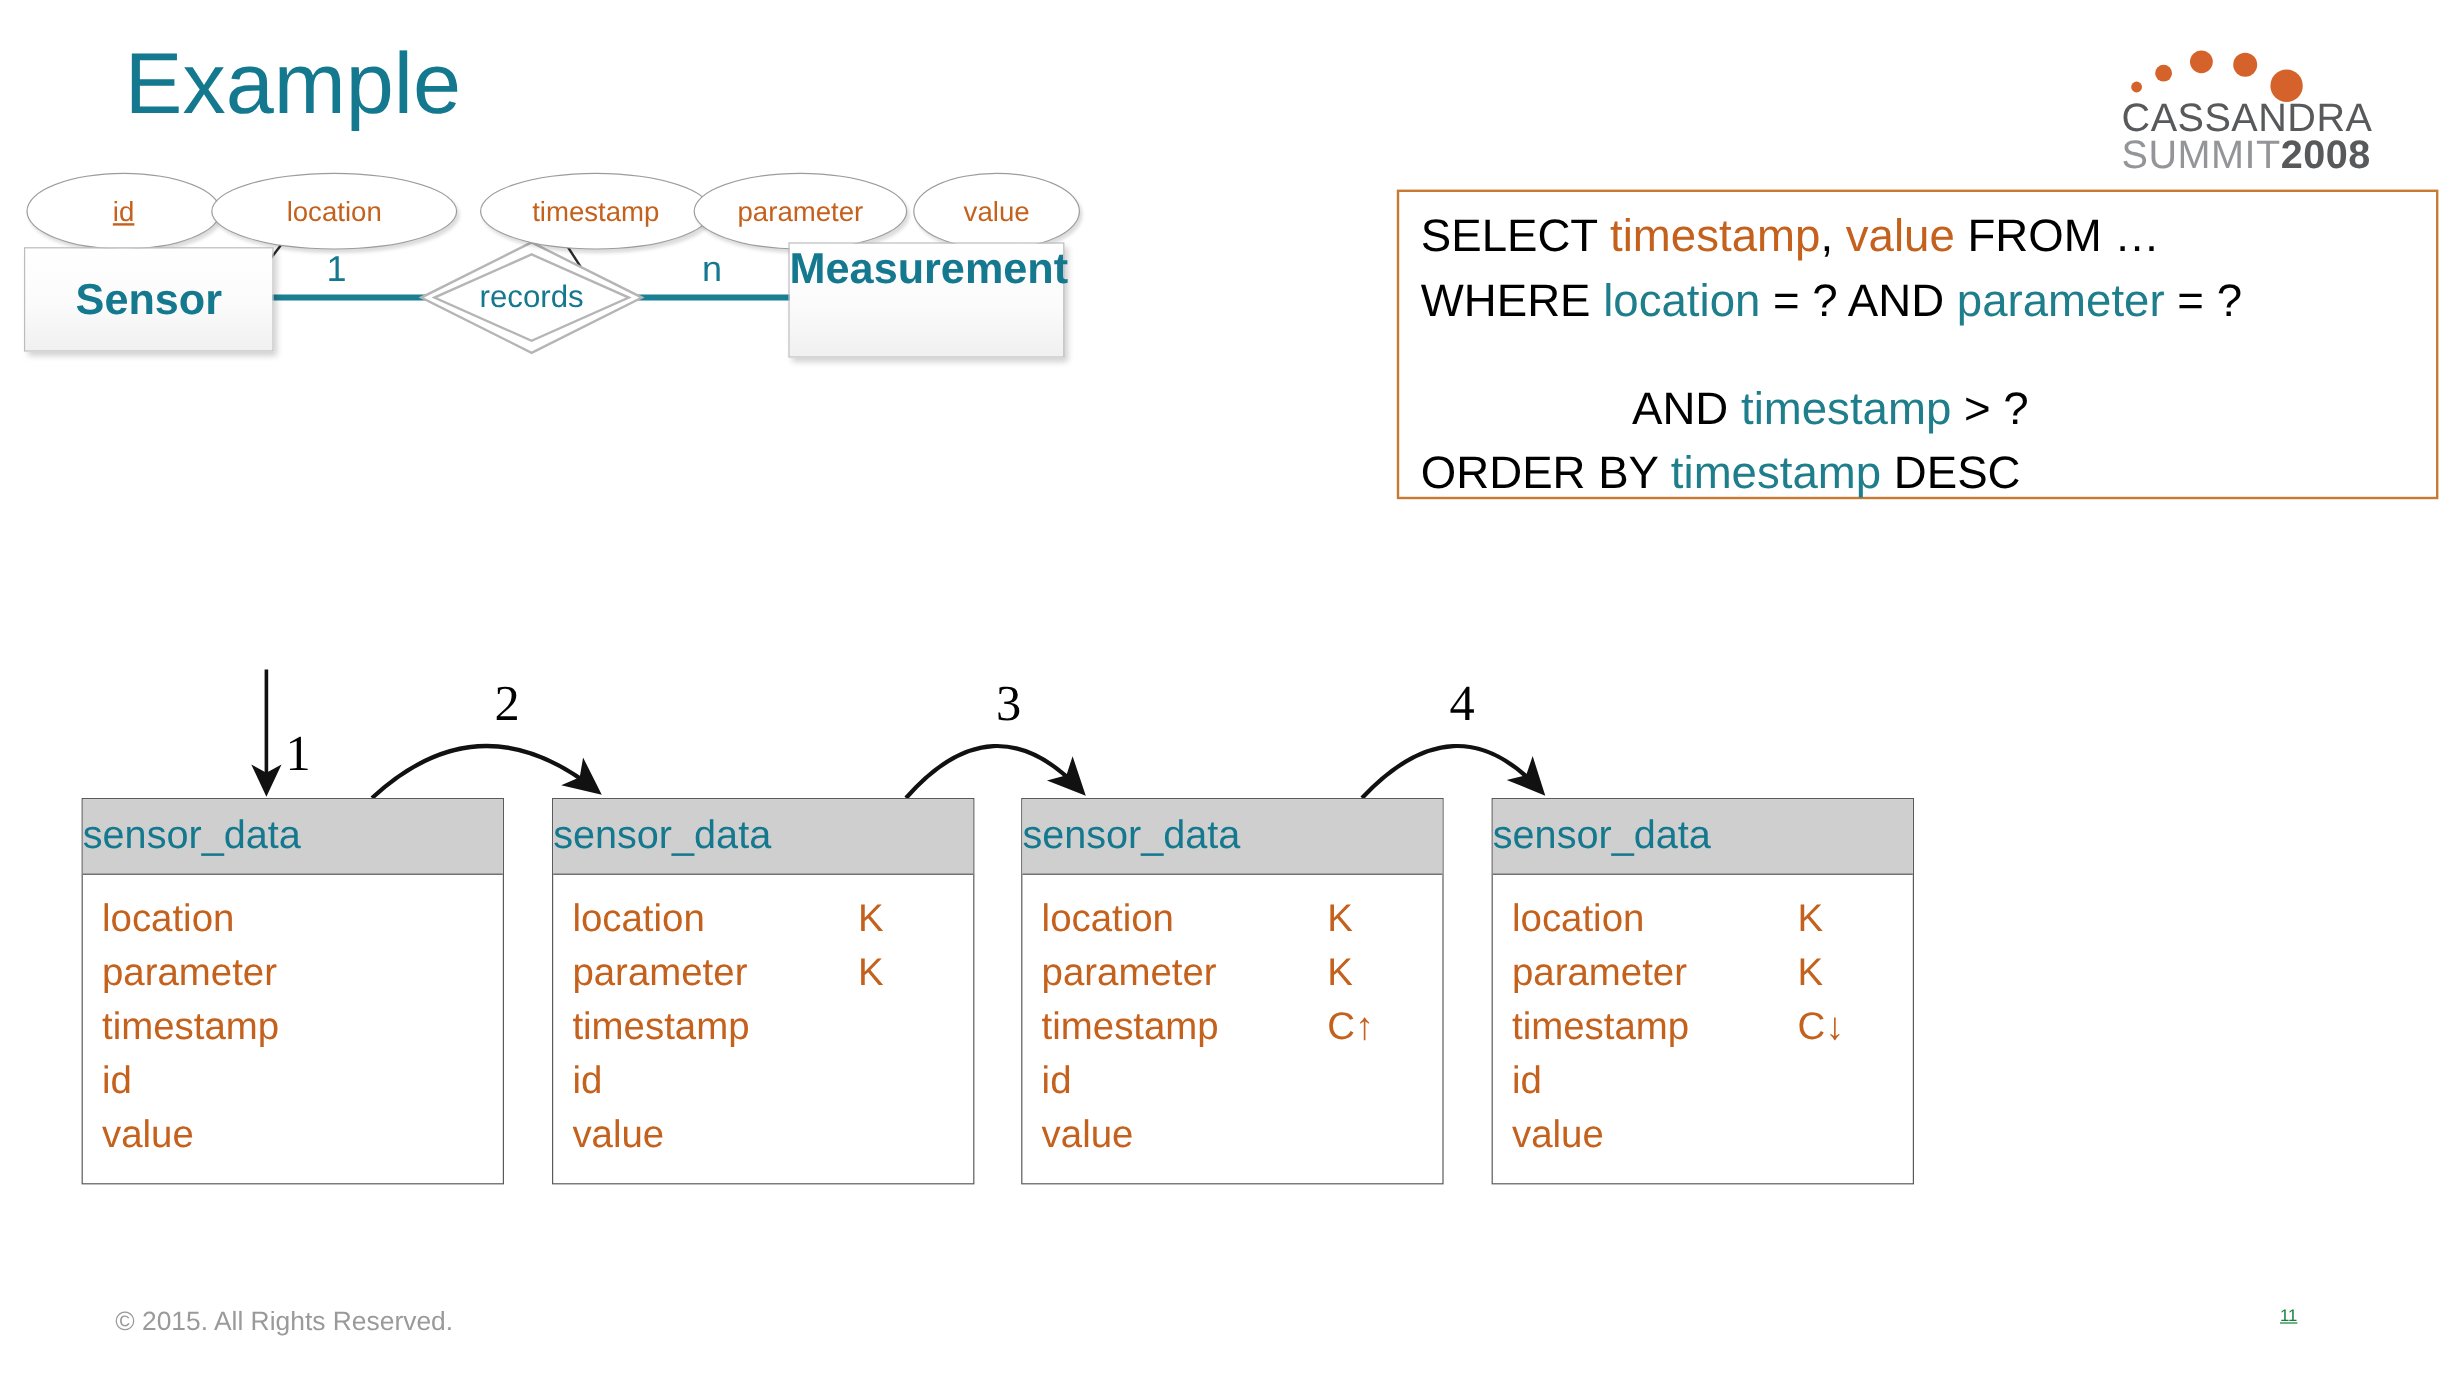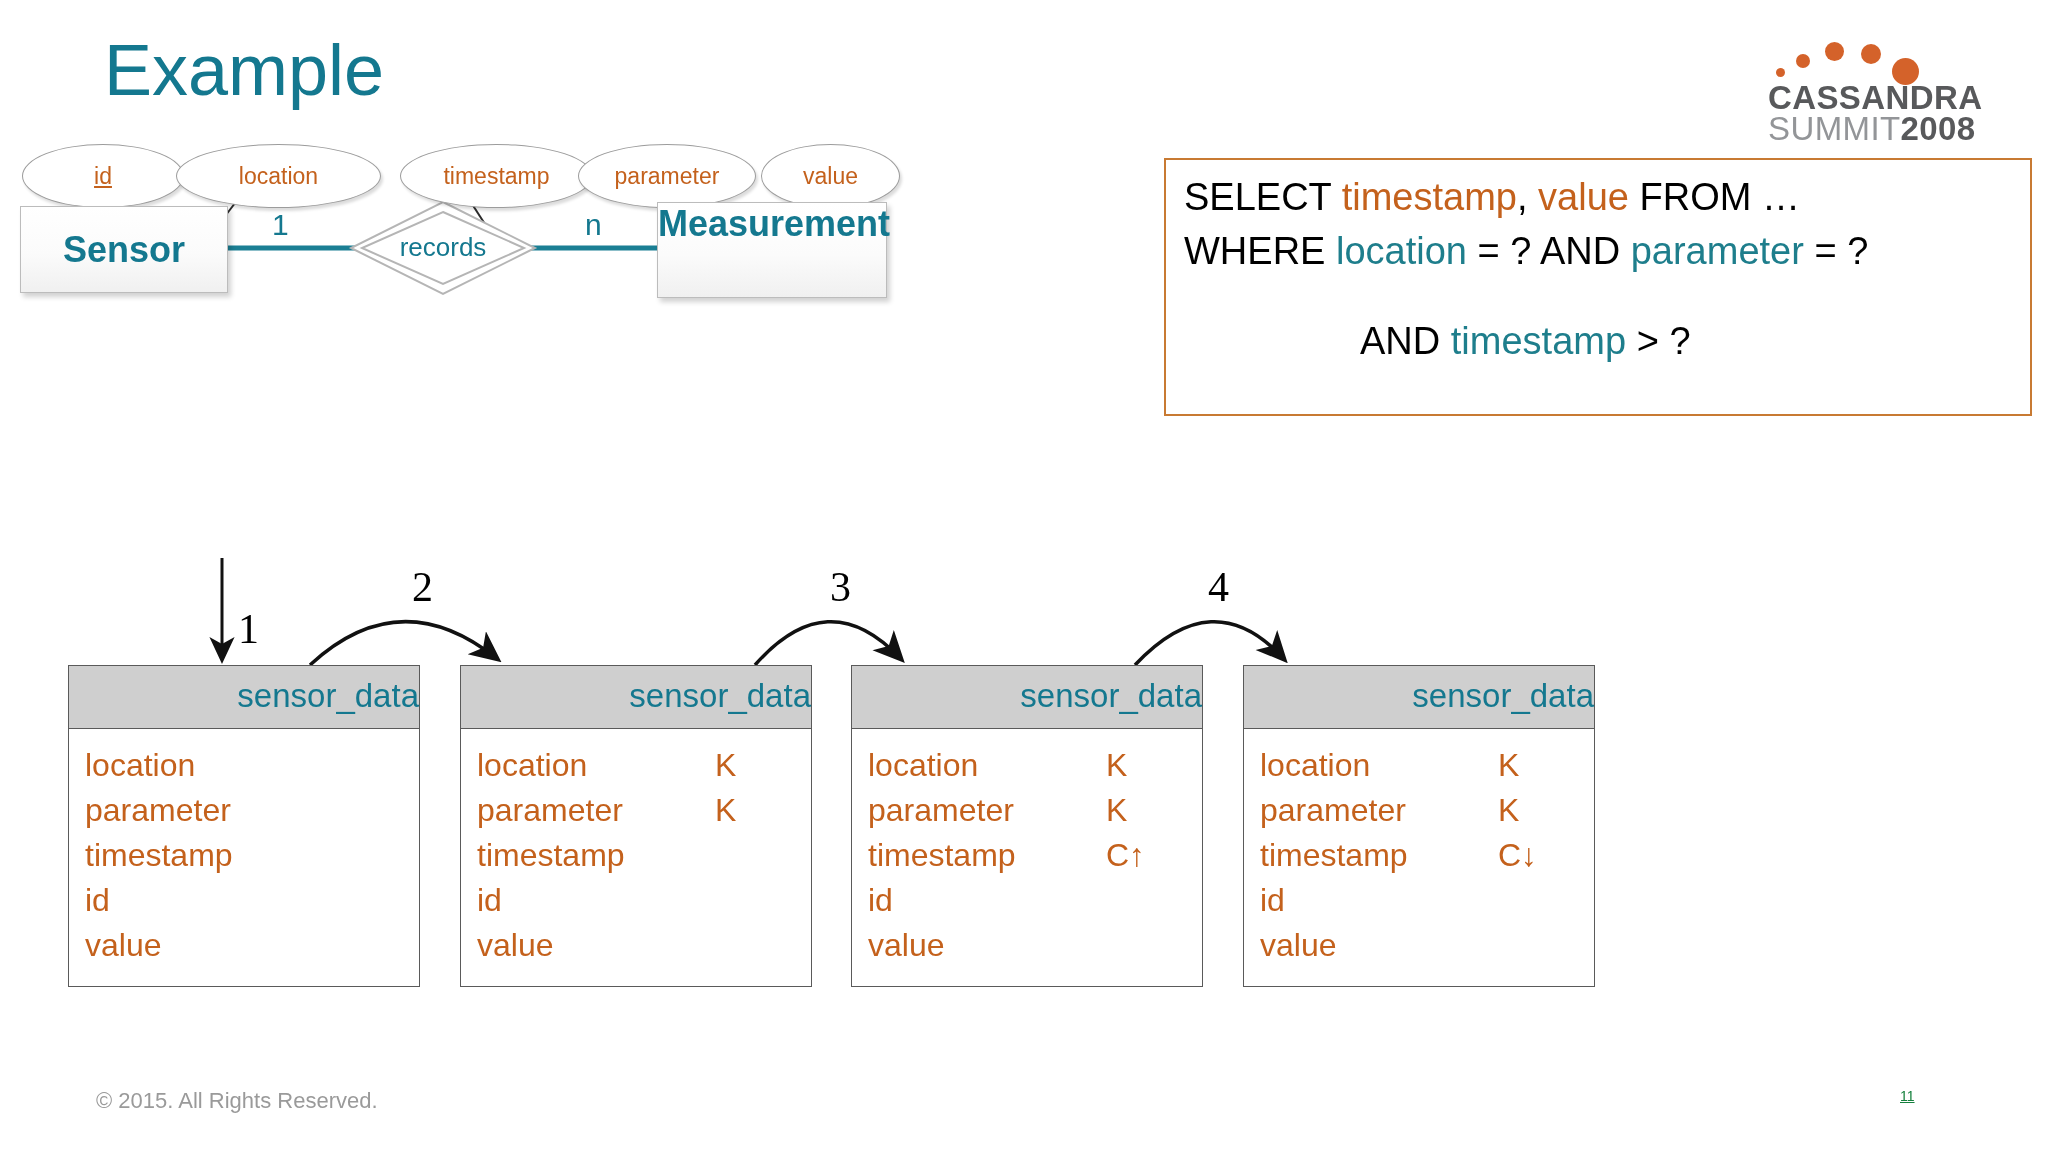--- a/index.html
+++ b/index.html
@@ -47,21 +47,21 @@
   #logo .wordmark {
     position: absolute;
     left: 0;
     top: 56px;
     width: 260px;
     text-align: left;
   }
   #logo .cass {
     display: block;
     font-size: 33px;
-    font-weight: bold;
+    font-weight: normal;
     color: #58595B;
     letter-spacing: 0.4px;
     line-height: 0.95;
   }
   #logo .summitline {
     display: block;
     font-size: 33px;
     color: #939598;
     letter-spacing: 0.4px;
     line-height: 0.95;
@@ -171,21 +171,21 @@
   .tbl {
     position: absolute;
     width: 352px;
     border: 1.5px solid #5a5a5a;
     background: #ffffff;
     box-sizing: border-box;
   }
   .tbl-header {
     background: #CFCFCF;
     border-bottom: 1.5px solid #5a5a5a;
-    text-align: right;
+    text-align: left;
     color: #14788F;
     font-size: 33px;
     padding: 11px 0 13px 0;
   }
   .tbl-body {
     padding: 14px 16px 18px 16px;
   }
   .tbl-row {
     display: flex;
     justify-content: space-between;
@@ -299,20 +299,23 @@
   <div id="sql-panel">
     <div class="sql-line">
       <span>SELECT </span><span class="sql-o">timestamp</span><span>, </span><span class="sql-o">value</span><span> FROM …</span>
     </div>
     <div class="sql-line">
       <span>WHERE </span><span class="sql-t">location</span><span> = ? AND </span><span class="sql-t">parameter</span><span> = ?</span>
     </div>
     <div class="sql-line indent">
       <span>AND </span><span class="sql-t">timestamp</span><span> &gt; ?</span>
     </div>
+    <div class="sql-line">
+      <span>ORDER BY </span><span class="sql-t">timestamp</span><span> DESC</span>
+    </div>
   </div>
 
 
   <div id="arrows">
     <svg width="2048" height="135" style="position:absolute;left:0;top:0;">
       <defs>
         <marker id="ah" markerWidth="9" markerHeight="9" refX="7" refY="4.2" orient="auto">
           <path d="M0,0 L9,4.2 L0,8.4 L2.3,4.2 z" fill="#111111"></path>
         </marker>
       </defs>

